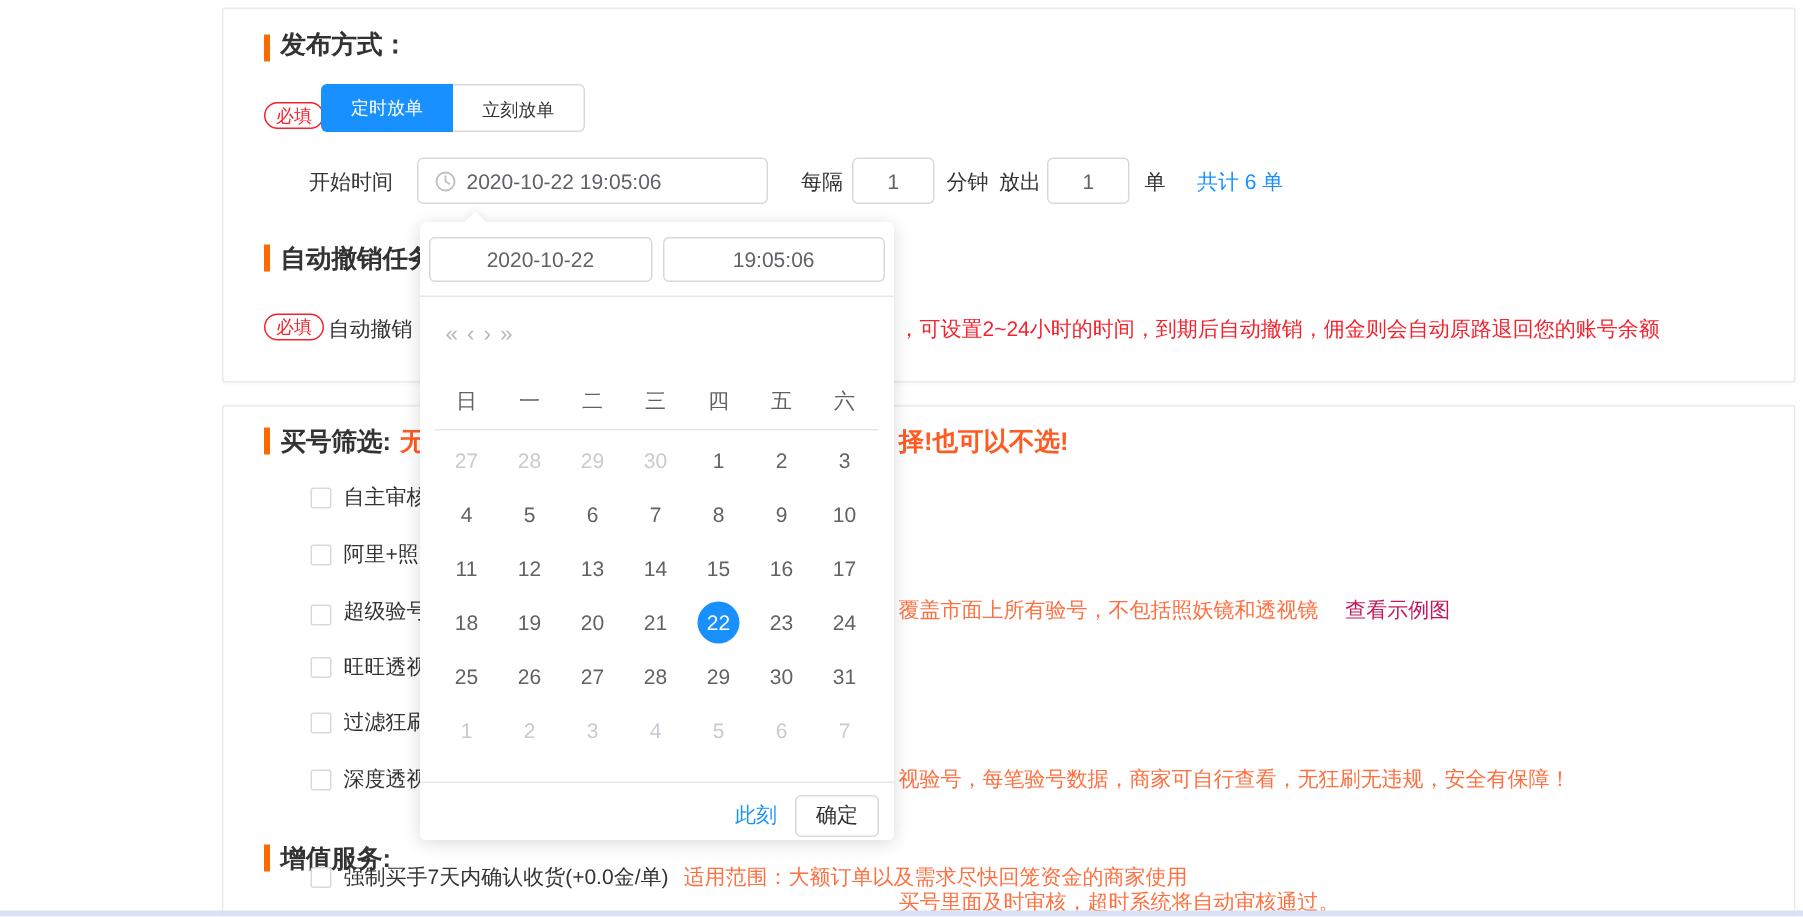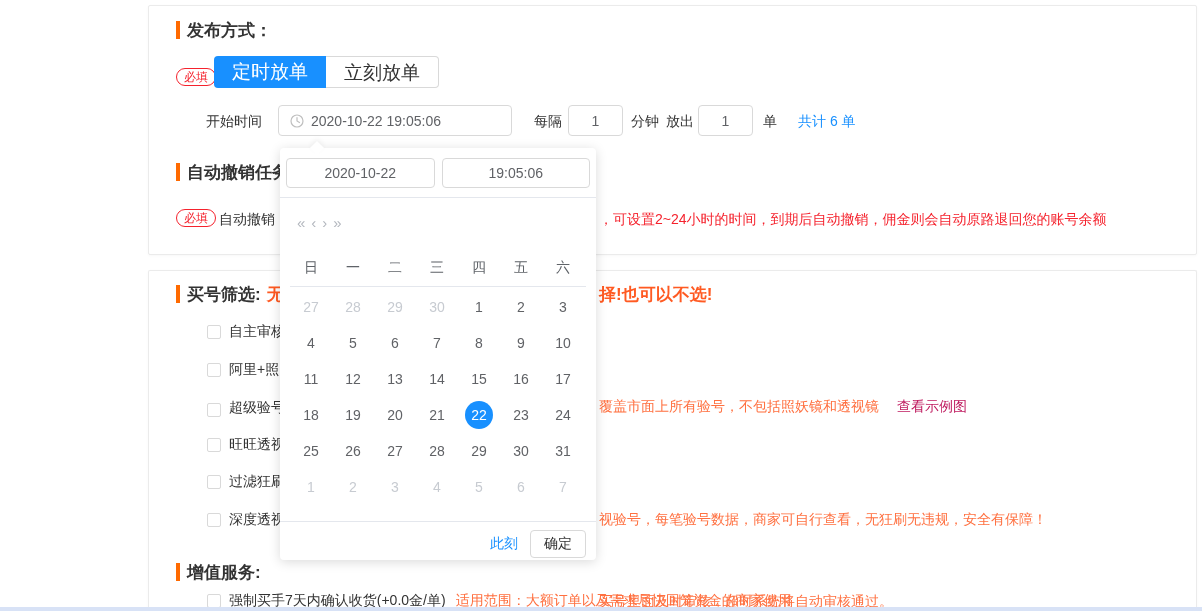--- a/index.html
+++ b/index.html
@@ -19,21 +19,21 @@
   .sec-title { font-size:17px; font-weight:bold; color:#333; }
   .sec-title-orange { font-size:17px; font-weight:bold; color:#ff5a22; margin-left:6px; }
 
   
   .badge-req { display:inline-block; color:#f5222d; border:1px solid #f5222d;
     border-radius:10px; font-size:12px; line-height:16px; height:18px; padding:0 7px; }
 
   
   .tabs { position:absolute; left:65px; top:50px; display:flex; height:32px; }
   .tab { min-width:88px; padding:0 18px; line-height:32px; text-align:center;
-    font-size:19px; cursor:pointer; }
+    font-size:12px; cursor:pointer; }
   .tab-active { background:#1890ff; color:#fff; border-radius:4px 0 0 4px; }
   .tab-idle { background:#fff; color:#333; border:1px solid #d9d9d9; border-left:none;
     border-radius:0 4px 4px 0; }
 
   
   .txt-input { border:1px solid #d9d9d9; border-radius:4px; height:31px; background:#fff;
     color:#606266; font-size:14px; font-family:inherit; outline:none; }
   .num-input { width:55px; text-align:center; }
   .dt-input { width:234px; padding-left:32px; }
 
@@ -85,21 +85,21 @@
 
   .bottom-strip { position:absolute; left:0; top:607px; width:1202px; height:4px; background:#d8e2f6; }
 </style>
 </head>
 <body>
 
 <div class="stage">
 
   <div class="card card1">
 
-    <div class="sec-head" style="left:27px; top:13px;">
+    <div class="sec-head" style="left:27px; top:13px;align-items:flex-end;">
       <span class="sec-bar"></span>
       <span class="sec-title">发布方式：</span>
     </div>
 
     <span class="badge-req abs" style="left:27px; top:62px;">必填</span>
 
     <div class="tabs">
       <div class="tab tab-active">定时放单</div>
       <div class="tab tab-idle">立刻放单</div>
     </div>
@@ -177,21 +177,21 @@
       <span class="cbx"></span>
       <span class="row-label">深度透视</span>
     </div>
     <span class="orange right-note" style="top:240px;">视验号，每笔验号数据，商家可自行查看，无狂刷无违规，安全有保障！</span>
 
     <div class="sec-head" style="left:27px; top:290px;">
       <span class="sec-bar"></span>
       <span class="sec-title">增值服务:</span>
     </div>
 
-    <div class="cbx-row" style="top:320px;">
+    <div class="cbx-row" style="top:304px;">
       <span class="cbx"></span>
       <span class="row-label">强制买手7天内确认收货(+0.0金/单)</span>
       <span class="orange" style="margin-left:10px; white-space:nowrap;">适用范围：大额订单以及需求尽快回笼资金的商家使用</span>
     </div>
   </div>
 
   <div class="dp">
     <div class="dp-arrow"></div>
 
     <div class="dp-inputs">

